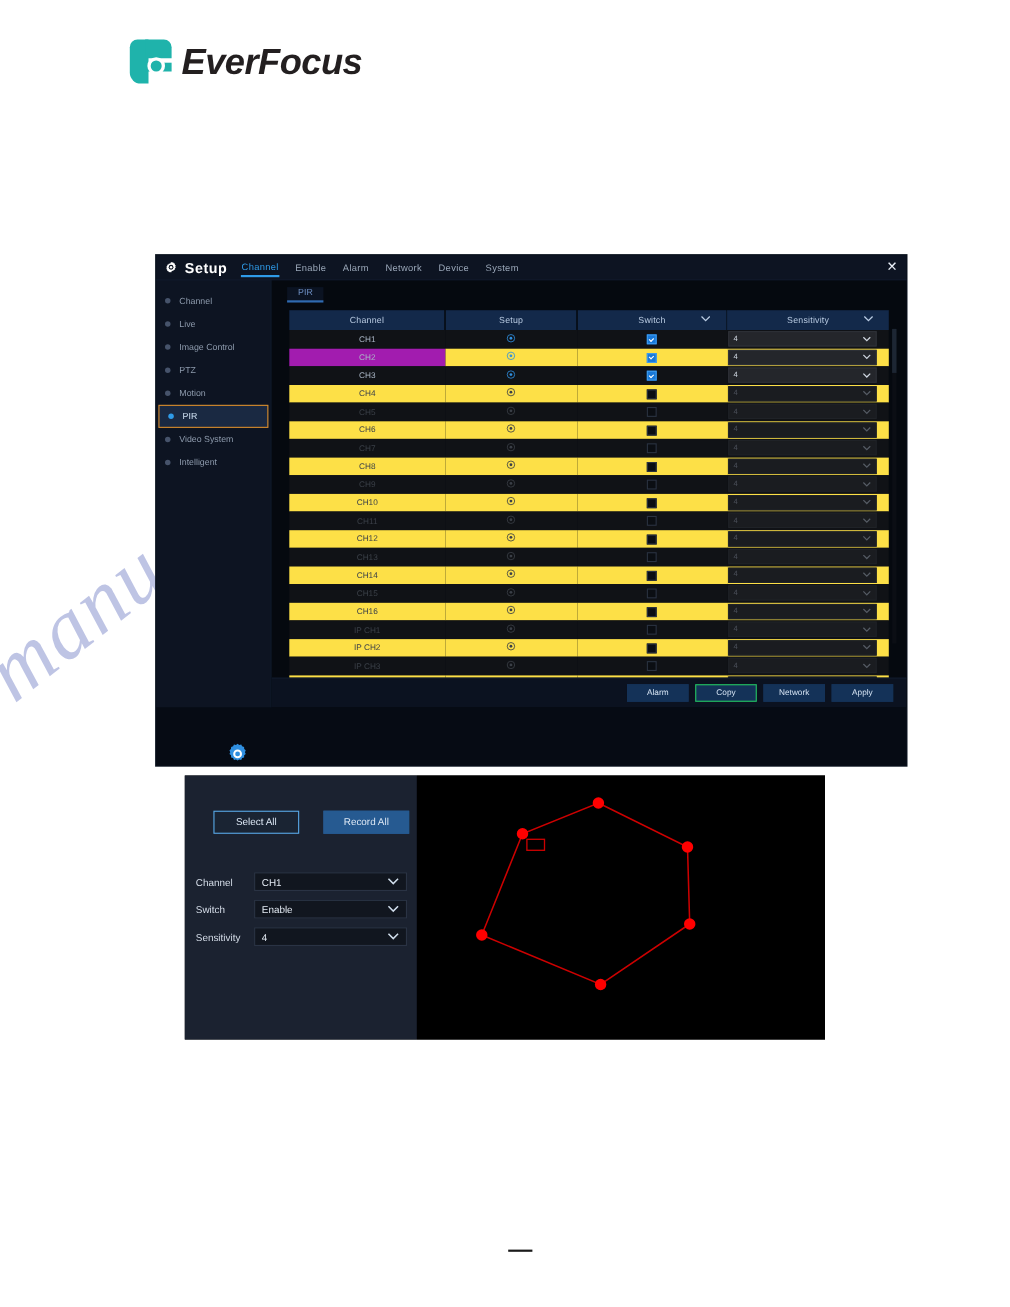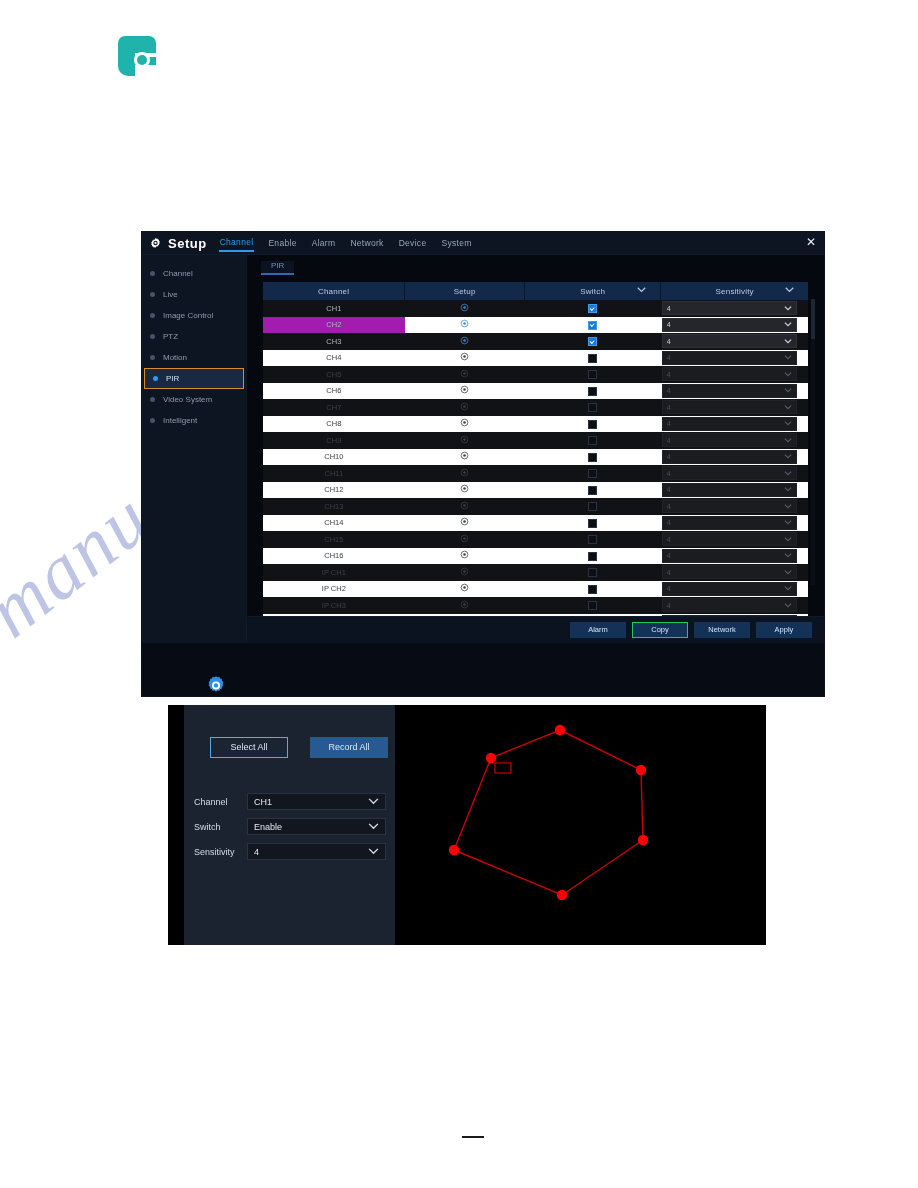--- a/index.html
+++ b/index.html
@@ -66,21 +66,21 @@
   #table-wrap{margin:7px 16px 0 16px;position:relative;}
   table.pir{width:100%;border-collapse:collapse;table-layout:fixed;}
   table.pir th{
     background:#13294a;color:#b9cbe2;font-size:8px;font-weight:normal;height:16px;
     border-right:1px solid #0a1729;position:relative;letter-spacing:.2px;
   }
   table.pir th:last-child{border-right:none;}
   th .chev{position:absolute;right:14px;top:5px;}
   table.pir td{height:14.5px;font-size:7.5px;text-align:center;color:#aab6c6;border:none;}
   tr.r-odd td{background:#101216;}
-  tr.r-even td{background:#ffffff;}
+  tr.r-even td{background:#fde047;}
   tr.dim td{color:#3b4048;}
   tr.highlight td.ch-cell{background:#a21caf;}
 
   .eye{display:inline-block;width:9px;height:9px;}
   .cb{display:inline-block;width:7px;height:7px;border:1px solid #2b3342;background:#0b0e13;vertical-align:middle;}
   .cb.on{background:#1878d8;border-color:#3e9cf0;position:relative;}
   .cb.on:after{content:"";position:absolute;left:1px;top:1.5px;width:3px;height:1.5px;border-left:1.2px solid #fff;border-bottom:1.2px solid #fff;transform:rotate(-45deg);}
 
   .sens{
     display:flex;align-items:center;justify-content:space-between;
@@ -102,21 +102,21 @@
     background:#143258;color:#d5e3f3;border:1px solid #143258;padding:0 6px;
   }
   .fbtn.sel{border:1px solid #22c55e;}
 
   
   #gear-mid{position:absolute;left:204px;top:674px;width:24px;height:24px;}
 
   
   #pir-panel{
     position:absolute;left:168px;top:705px;width:582px;height:240px;
-    background:#000000;display:flex;font-size:9px;padding-left:16px;
+    background:#000000;display:flex;font-size:9px;
   }
   #pir-left{width:211px;background:#1b2230;position:relative;flex:none;}
   #pir-btnrow{display:flex;gap:22px;position:absolute;left:26px;top:32px;}
   .pbtn{
     width:76px;height:19px;line-height:18px;text-align:center;font-size:9px;color:#dce7f4;
   }
   #btn-select-all{background:#1a2433;border:1px solid #59a9e8;}
   #btn-clear-all{background:#265a91;border:1px solid #265a91;}
 
   .frow{position:absolute;left:10px;display:flex;align-items:center;width:192px;}
@@ -140,20 +140,21 @@
 <body>
 
 <div id="brand">
   <div id="brand-mark">
     <div class="blk b1"></div>
     <div class="blk b2"></div>
     <div class="blk b3"></div>
     <div class="hole"></div>
     <div class="hole2"></div>
   </div>
+  <div id="brand-text">EverFocus</div>
 </div>
 
 <div id="watermark">manualshive.com</div>
 
 <div id="dvr">
 
   <div id="dvr-titlebar">
     <svg class="gear-white" viewBox="0 0 24 24">
       <path fill="#ffffff" d="M12 2l1.6 1.1 1.9-.5.9 1.8 1.9.5.1 2 1.5 1.3-.8 1.8.8 1.8-1.5 1.3-.1 2-1.9.5-.9 1.8-1.9-.5L12 20l-1.6-1.1-1.9.5-.9-1.8-1.9-.5-.1-2L4.1 13.8l.8-1.8-.8-1.8 1.5-1.3.1-2 1.9-.5.9-1.8 1.9.5z"></path>
       <circle cx="12" cy="11" r="4" fill="#0d1422"></circle>

